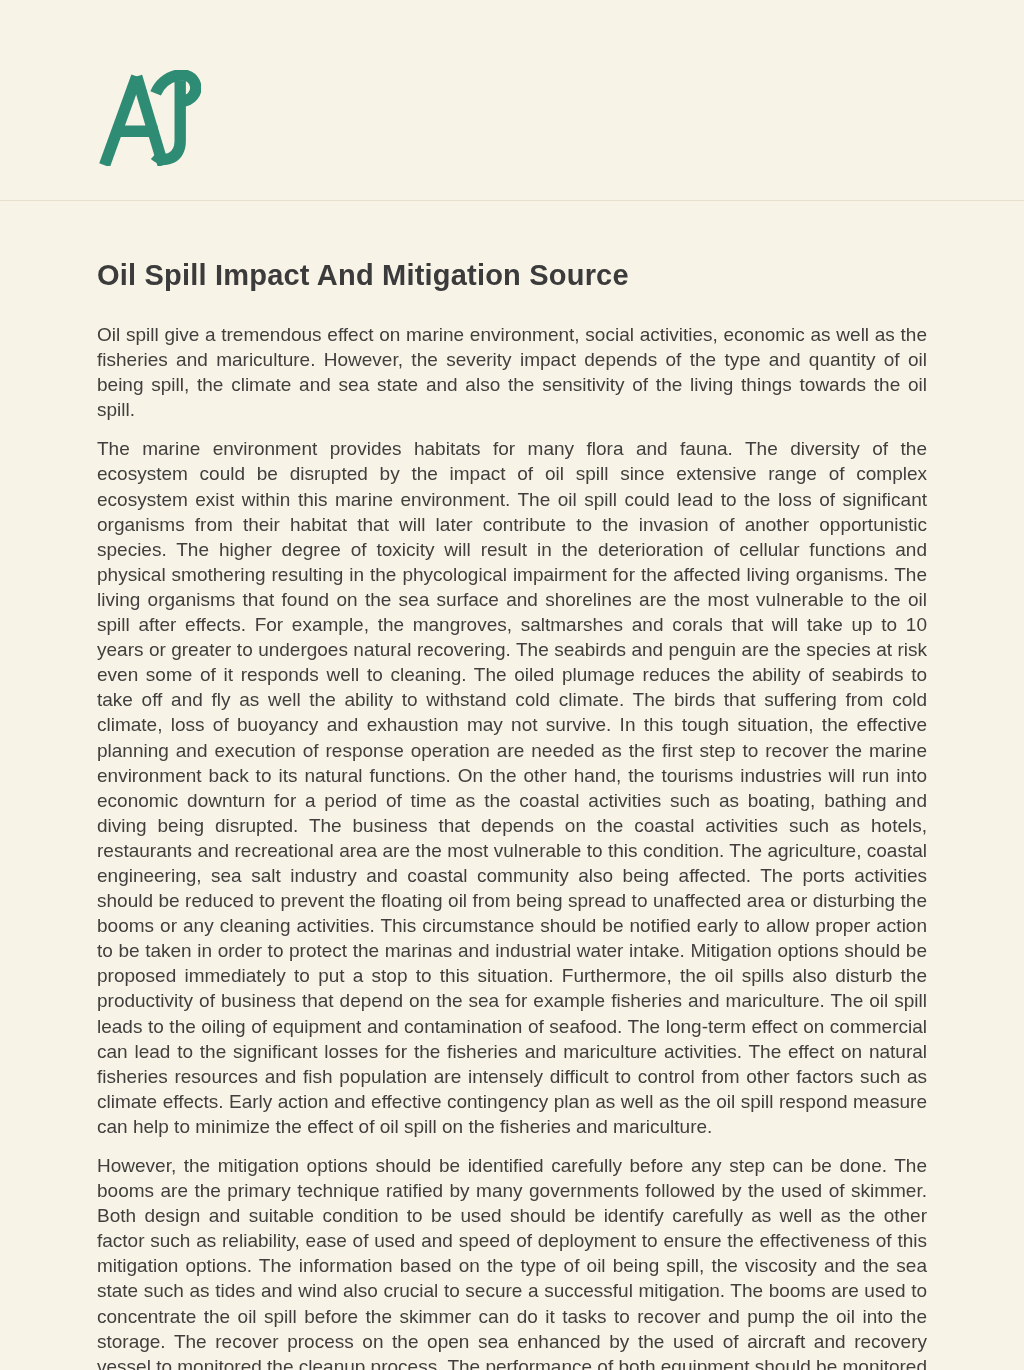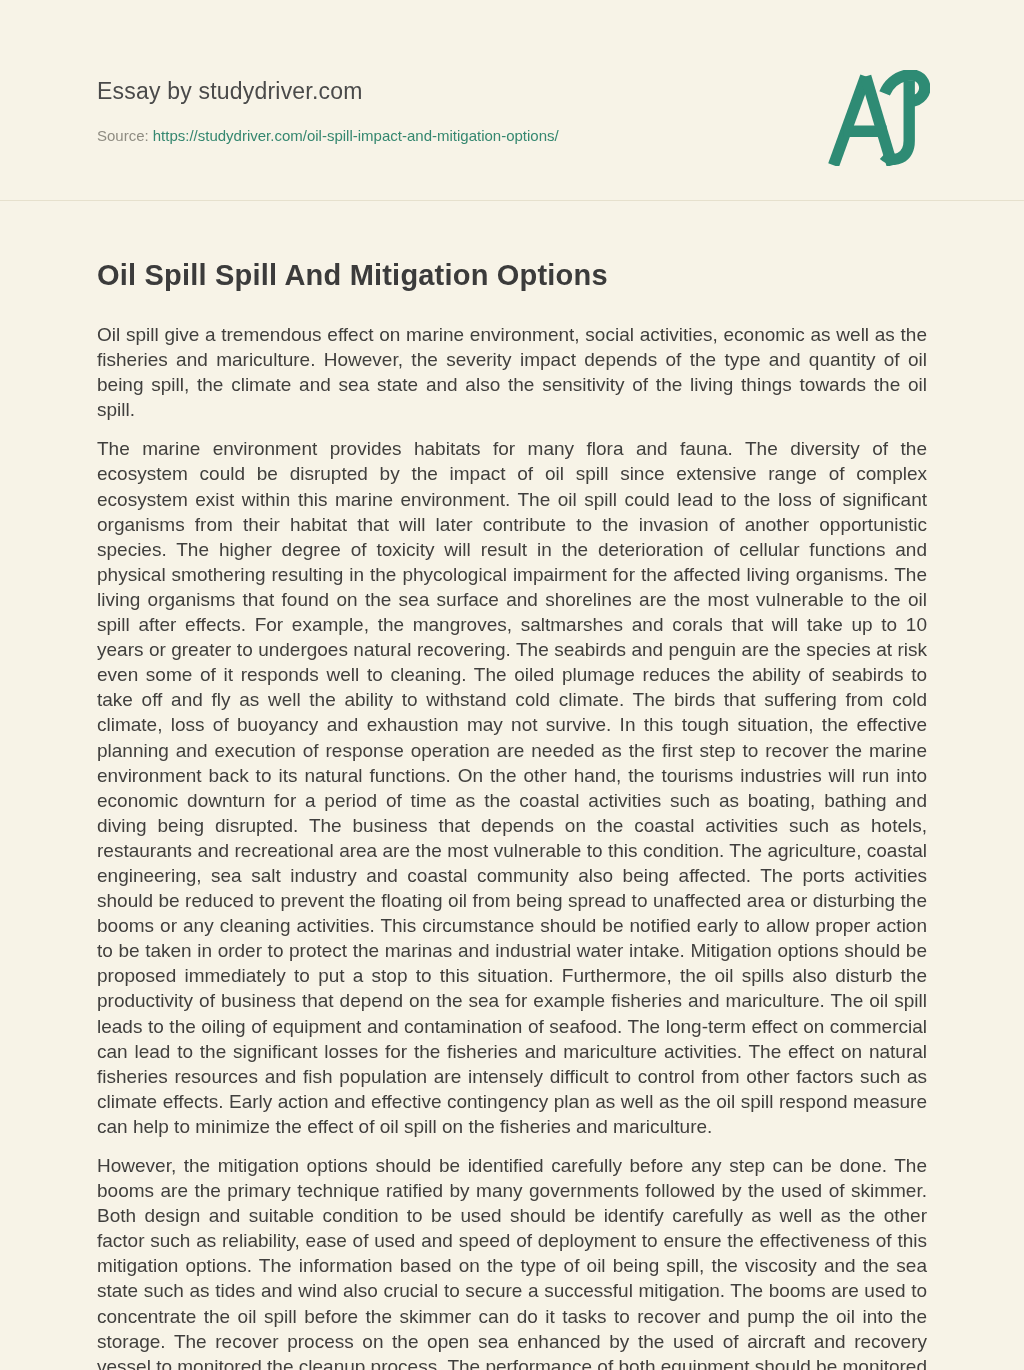--- a/index.html
+++ b/index.html
@@ -71,41 +71,35 @@
     color: #403f3d;
     margin-bottom: 14px;
   }
 </style>
 </head>
 <body>
 
 <div class="page">
 
   <div class="header">
-    <div class="header-text">
-      <div class="byline">Essay by studydriver.com</div>
-      <div class="source-line">
-        <span class="source-label">Source:</span><a class="source-link" href="#">https://studydriver.com/oil-spill-impact-and-mitigation-options/</a>
-      </div>
-    </div>
     <div class="logo">
       <svg width="104" height="96" viewBox="0 0 110 100" aria-hidden="true">
         <g fill="none" stroke="#2e8b74" stroke-width="12" stroke-linecap="butt">
           <path d="M8 100 L42 6"></path>
           <path d="M42 6 L70 100"></path>
           <path d="M18 64 L64 64"></path>
           <path d="M62 24 C 70 4, 96 -2, 103 12 C 108 23, 99 33, 88 32"></path>
           <path d="M88 10 L88 74 C 88 92, 72 99, 61 89"></path>
         </g>
       </svg>
     </div>
   </div>
 
   <hr class="divider">
 
   <div class="content">
-    <h1 class="essay-title">Oil Spill Spill And Mitigation Options</h1>
+    <h1 class="essay-title">Oil Spill Impact And Mitigation Source</h1>
     <p class="essay-paragraph">Oil spill give a tremendous effect on marine environment, social activities, economic as well as the fisheries and mariculture. However, the severity impact depends of the type and quantity of oil being spill, the climate and sea state and also the sensitivity of the living things towards the oil spill.</p>
     <p class="essay-paragraph">The marine environment provides habitats for many flora and fauna. The diversity of the ecosystem could be disrupted by the impact of oil spill since extensive range of complex ecosystem exist within this marine environment. The oil spill could lead to the loss of significant organisms from their habitat that will later contribute to the invasion of another opportunistic species. The higher degree of toxicity will result in the deterioration of cellular functions and physical smothering resulting in the phycological impairment for the affected living organisms. The living organisms that found on the sea surface and shorelines are the most vulnerable to the oil spill after effects. For example, the mangroves, saltmarshes and corals that will take up to 10 years or greater to undergoes natural recovering. The seabirds and penguin are the species at risk even some of it responds well to cleaning. The oiled plumage reduces the ability of seabirds to take off and fly as well the ability to withstand cold climate. The birds that suffering from cold climate, loss of buoyancy and exhaustion may not survive. In this tough situation, the effective planning and execution of response operation are needed as the first step to recover the marine environment back to its natural functions. On the other hand, the tourisms industries will run into economic downturn for a period of time as the coastal activities such as boating, bathing and diving being disrupted. The business that depends on the coastal activities such as hotels, restaurants and recreational area are the most vulnerable to this condition. The agriculture, coastal engineering, sea salt industry and coastal community also being affected. The ports activities should be reduced to prevent the floating oil from being spread to unaffected area or disturbing the booms or any cleaning activities. This circumstance should be notified early to allow proper action to be taken in order to protect the marinas and industrial water intake. Mitigation options should be proposed immediately to put a stop to this situation. Furthermore, the oil spills also disturb the productivity of business that depend on the sea for example fisheries and mariculture. The oil spill leads to the oiling of equipment and contamination of seafood. The long-term effect on commercial can lead to the significant losses for the fisheries and mariculture activities. The effect on natural fisheries resources and fish population are intensely difficult to control from other factors such as climate effects. Early action and effective contingency plan as well as the oil spill respond measure can help to minimize the effect of oil spill on the fisheries and mariculture.</p>
     <p class="essay-paragraph">However, the mitigation options should be identified carefully before any step can be done. The booms are the primary technique ratified by many governments followed by the used of skimmer. Both design and suitable condition to be used should be identify carefully as well as the other factor such as reliability, ease of used and speed of deployment to ensure the effectiveness of this mitigation options. The information based on the type of oil being spill, the viscosity and the sea state such as tides and wind also crucial to secure a successful mitigation. The booms are used to concentrate the oil spill before the skimmer can do it tasks to recover and pump the oil into the storage. The recover process on the open sea enhanced by the used of aircraft and recovery vessel to monitored the cleanup process. The performance of both equipment should be monitored and the inspection process should be carried out regularly to maintain personal training and the equipment standard. Besides these two methods, absorbent also used to aid the recovering process of oil spill. Yet, the use of absorbent in open sea cleanup is tremendously ineffective due to the complication of accurate transmission into the oil. The excessive used of sorbents can lead to secondary contamination and conflict between other mitigation options. This will lead to serious financial and logistics issues. However, the used of sorbents is verified effective in certain scenarios where the others mitigation are not feasible specifically during shoreline washing operations. Therefore, the priority and circumstances of the situation should be identified early before any step of mitigation can be choose and accomplish.</p>
   </div>
 
 </div>
 
 </body></html>

